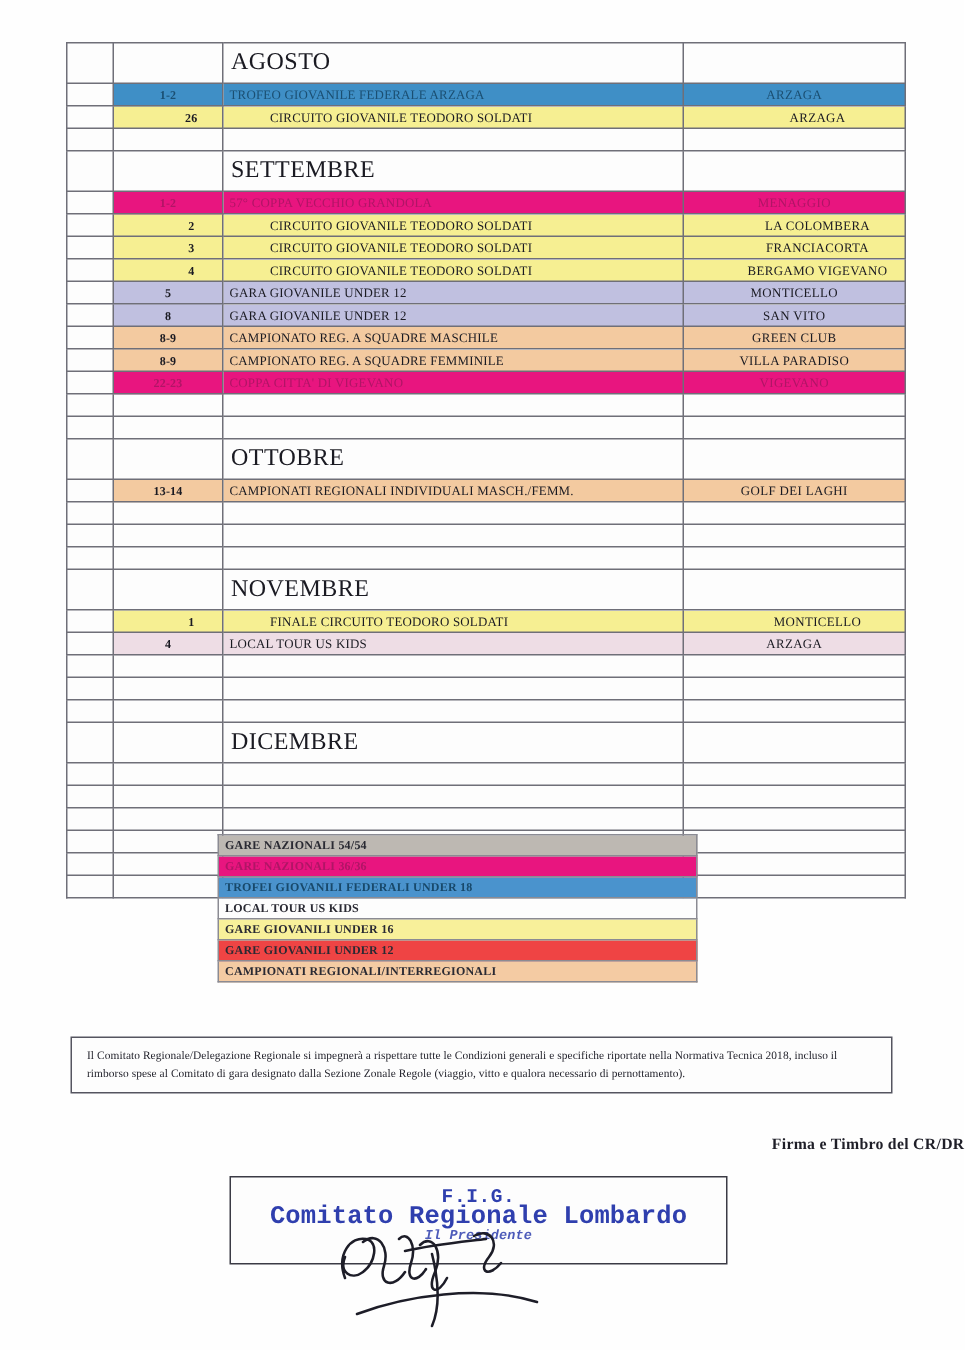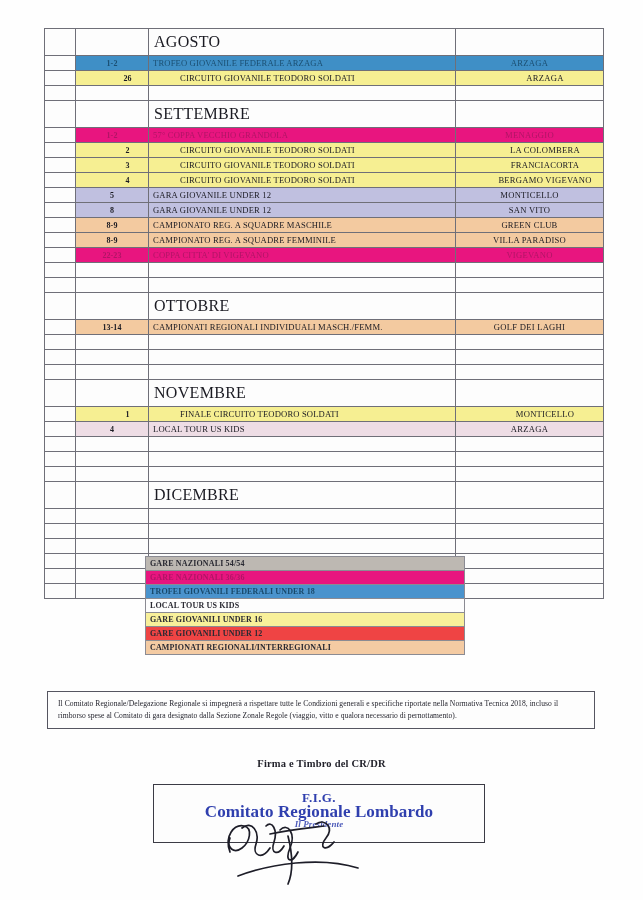--- a/index.html
+++ b/index.html
@@ -112,39 +112,39 @@
     line-height:11.5px;
     letter-spacing:.05px;
     color:#25252e;
     background:#fdfdfd;
   }
 
   
   .sig-label{
     position:absolute;
     left:0;right:0;top:758px;
-    text-align:center;
+    text-align:right;
     font-size:10.5px;
     font-weight:bold;
     letter-spacing:.2px;
     color:#1f1f28;
   }
   .sig-box{
     position:absolute;
     left:153px;top:784px;
     width:330px;height:57px;
     border:1.4px solid #3b3b45;
     background:#fdfdfd;
   }
   .stamp{
     position:absolute;
     left:0;right:0;top:6px;
     text-align:center;
     color:#2f3fae;
-    font-family:Liberation Serif, serif;
+    font-family:Liberation Mono, monospace;
     pointer-events:none;
   }
   .stamp .s1{display:block;font-size:13px;font-weight:bold;letter-spacing:.4px;line-height:14px;}
   .stamp .s2{display:block;font-size:17px;font-weight:bold;letter-spacing:.1px;line-height:13px;}
   .stamp .s3{display:block;font-size:9px;font-weight:bold;font-style:italic;letter-spacing:.1px;line-height:12px;opacity:.85;}
   .ink{position:absolute;left:120px;top:790px;width:300px;height:95px;overflow:visible;pointer-events:none;}
 </style>
 </head>
 <body>
 

